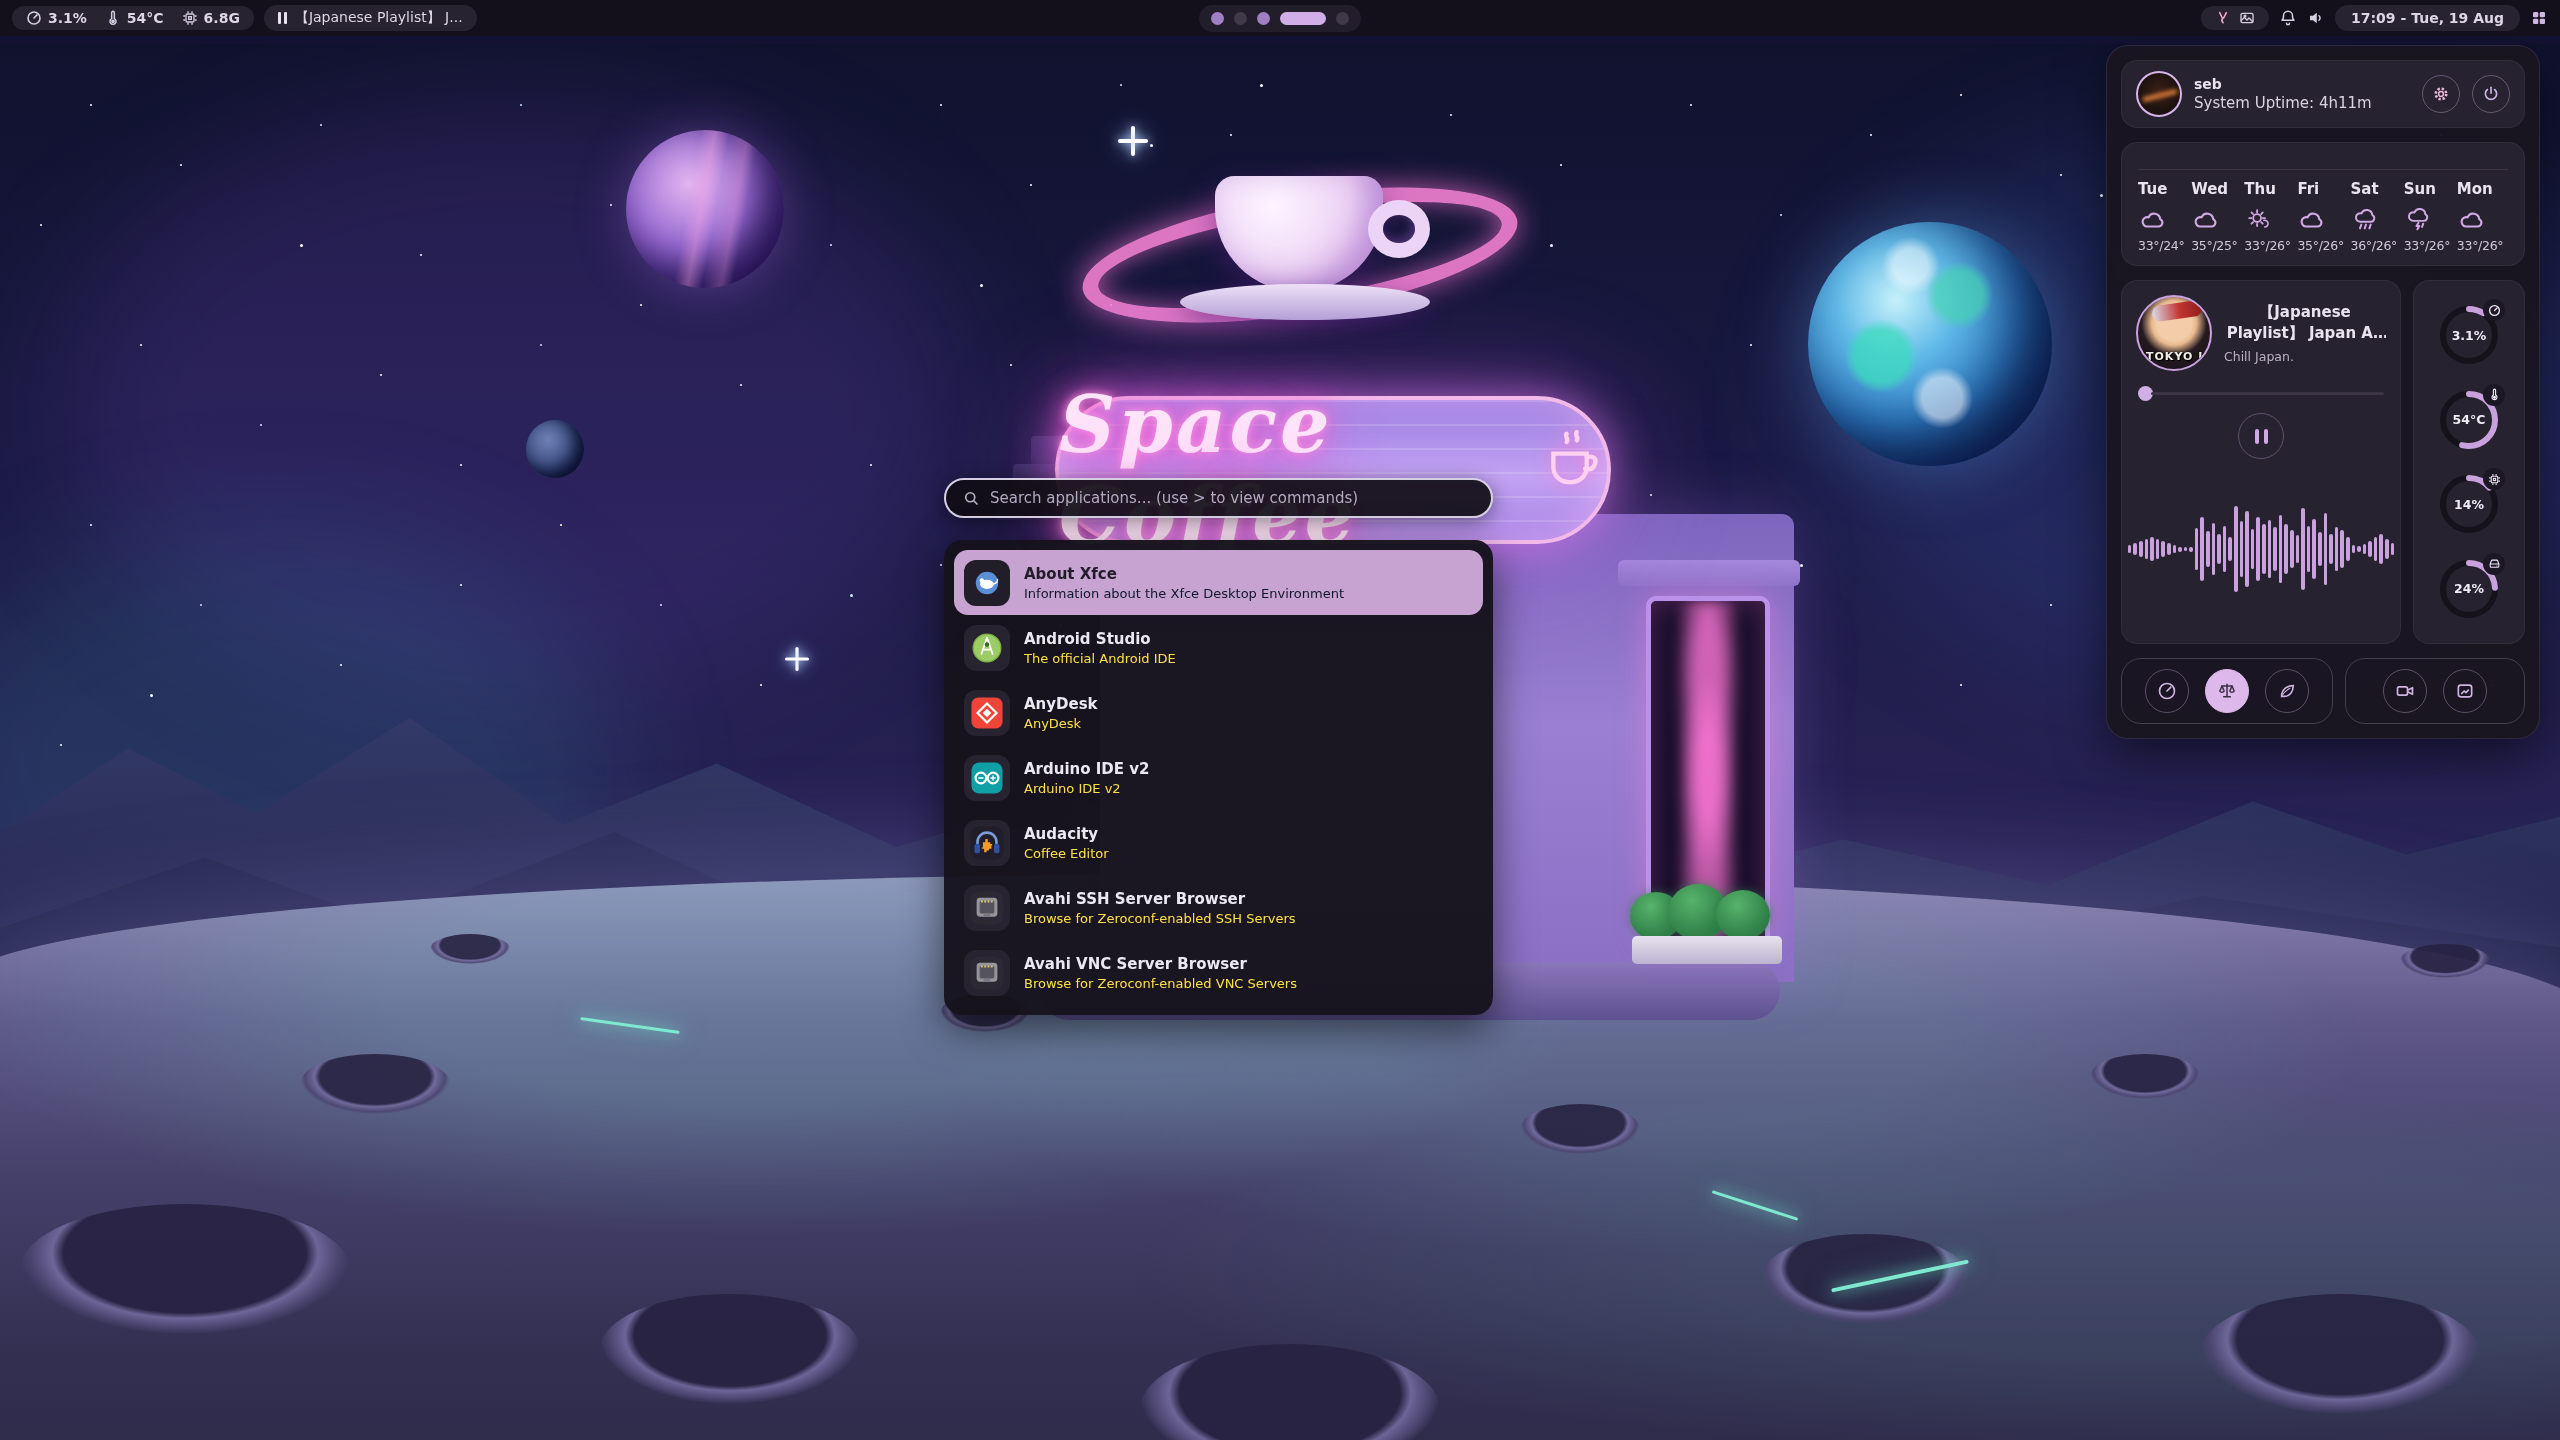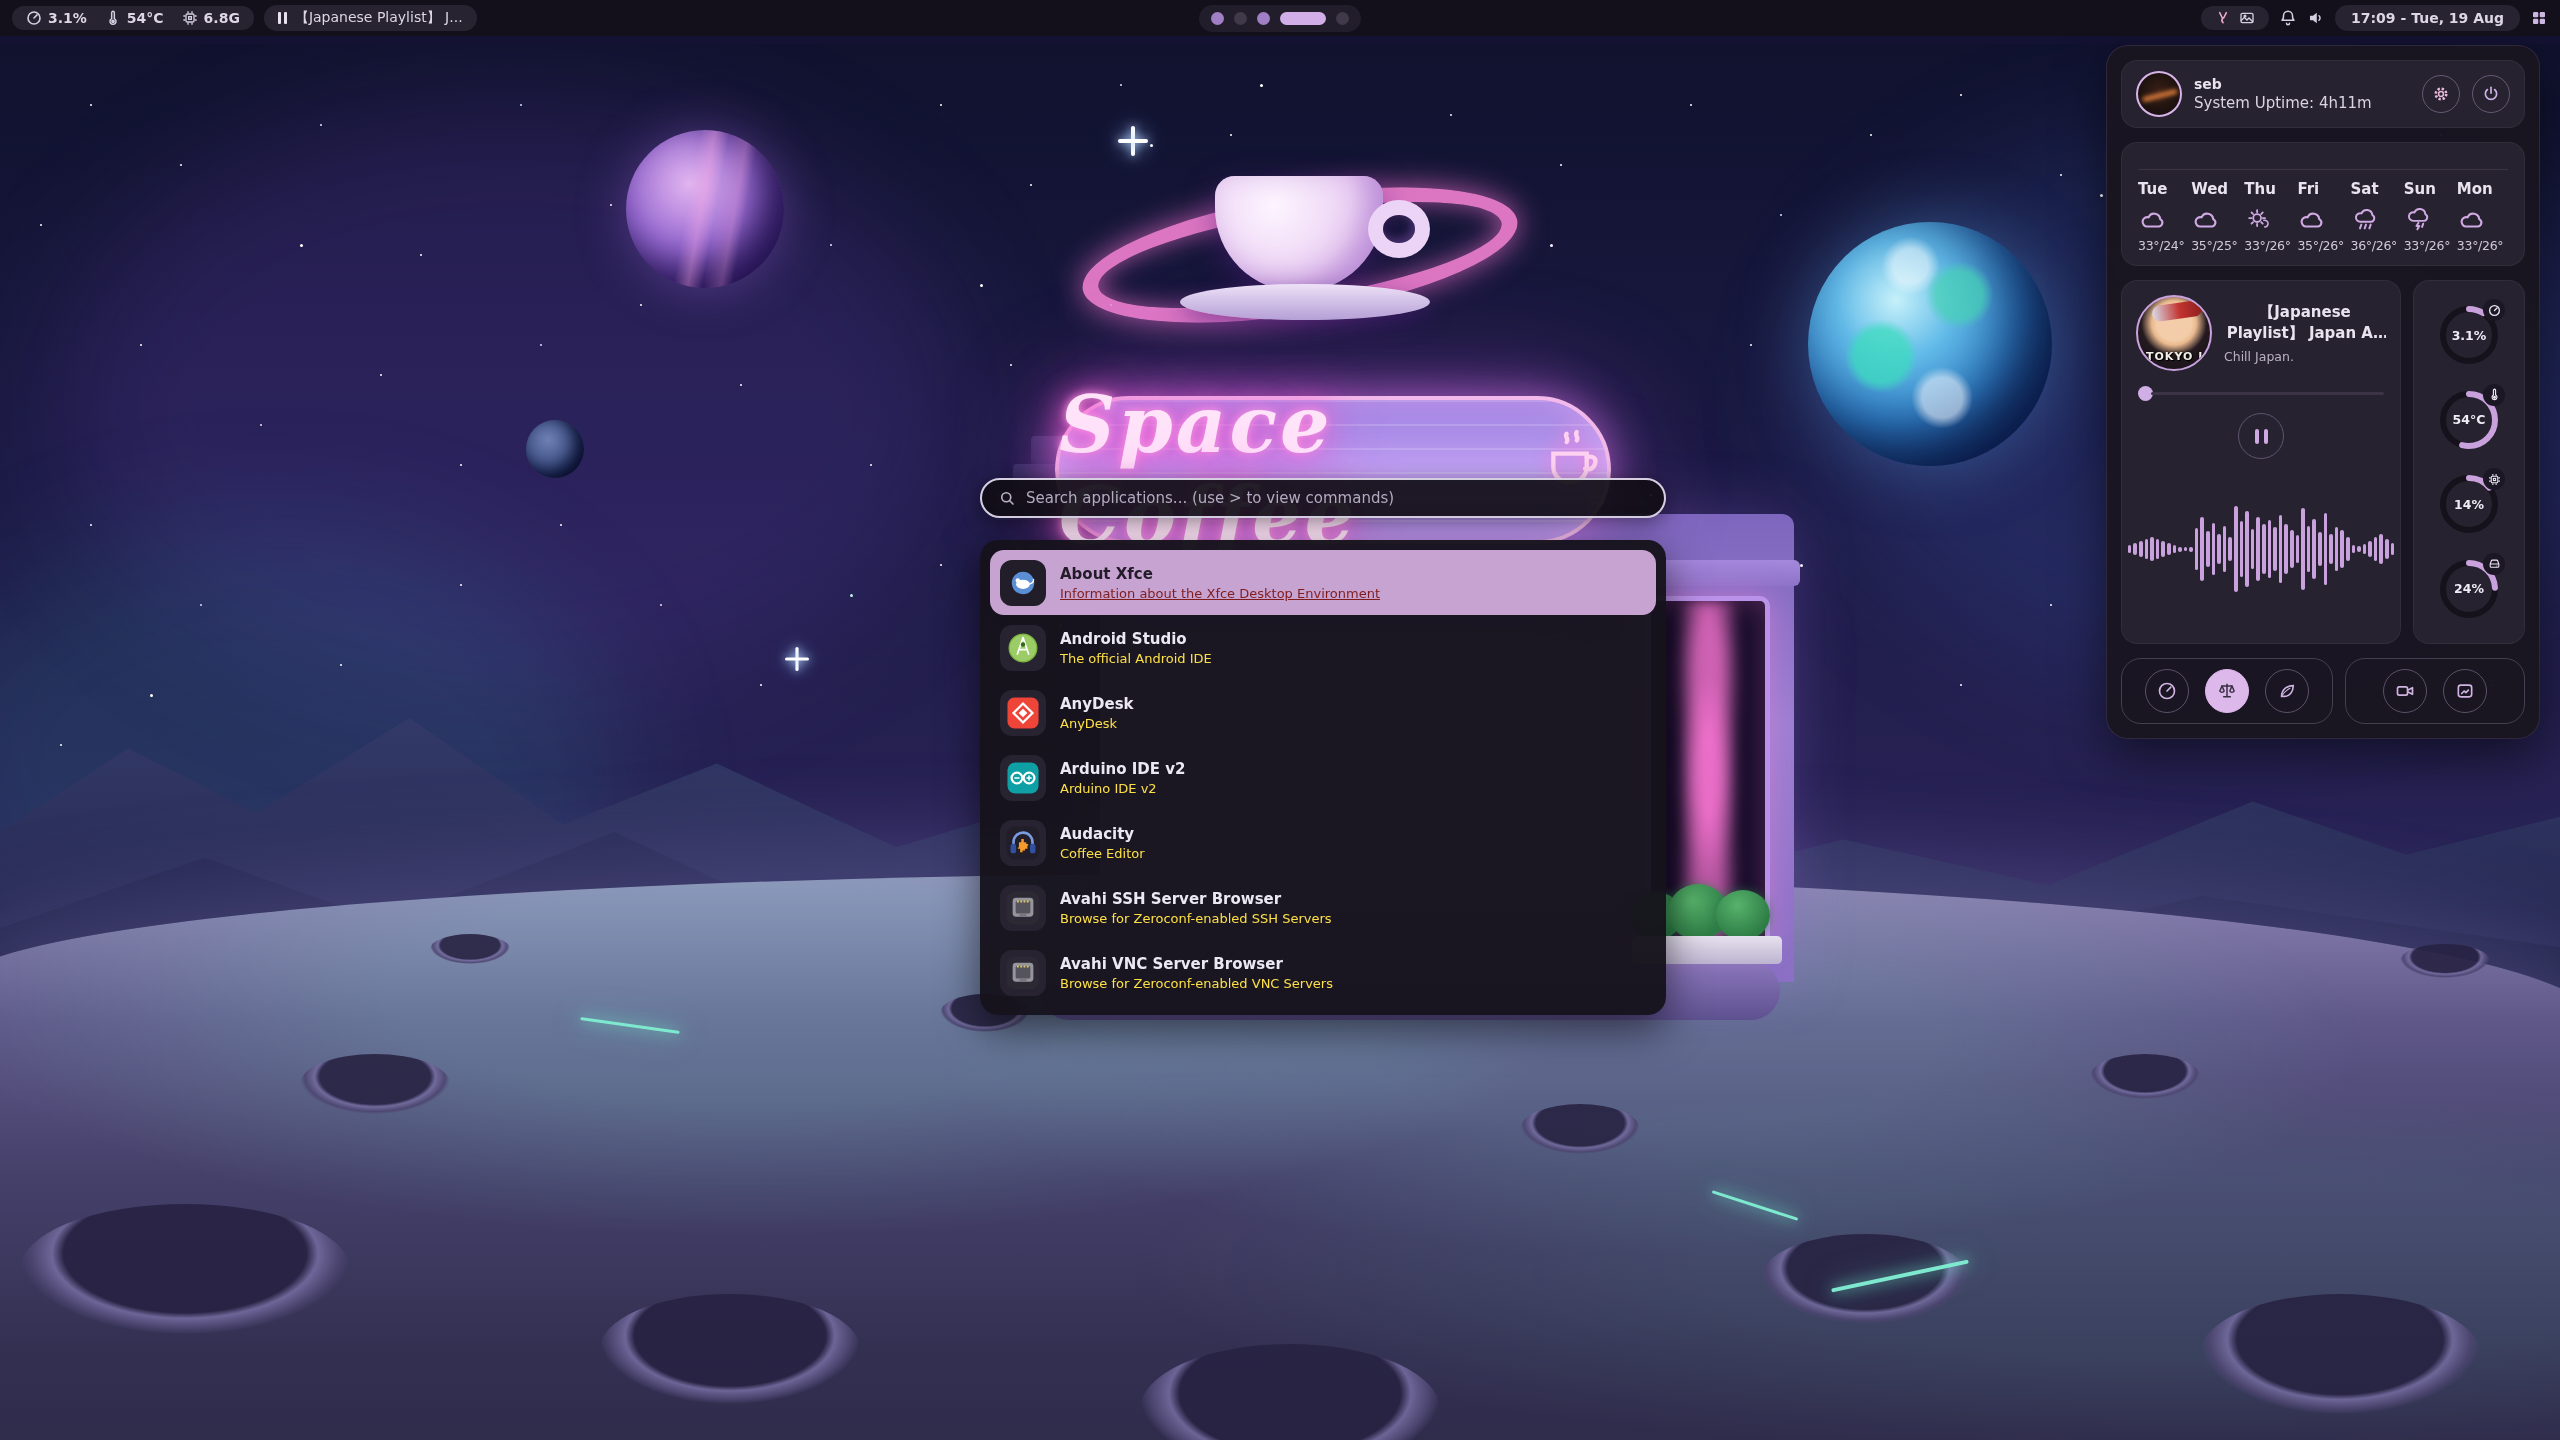--- a/index.html
+++ b/index.html
@@ -135,40 +135,40 @@
   #wsPill { position:absolute; left:50%; top:5px; transform:translateX(-50%);
     background:#211d2a; border-radius:999px; padding:7px 12px; display:flex; align-items:center; gap:10px; }
   .ws { width:13px; height:13px; border-radius:999px; background:#3f3949; }
   .ws.occupied { background:#a07fc4; }
   .ws.active { width:46px; background:#d2aee8; }
   .tbbtn { display:inline-flex; width:18px; height:18px; color:#d5cfe2; }
   .tbbtn svg { width:100%; height:100%; }
   #clockPill { font-weight:bold; padding:5px 16px; }
 
   
-  #launcher { position:absolute; left:980px; top:478px; width:686px; z-index:12; }
+  #launcher { position:absolute; left:944px; top:478px; width:549px; z-index:12; }
   #searchbar { height:40px; border-radius:20px; border:2px solid #d6cfe2; background:rgba(16,13,21,.92);
     display:flex; align-items:center; gap:10px; padding:0 16px; box-shadow:0 4px 20px rgba(0,0,0,.45); }
   #searchbar .ic { color:#b9b2c6; width:18px; height:18px; flex:none; }
   #searchbar input { flex:1; background:transparent; border:none; outline:none; color:#cfc8da;
     font-size:15px; font-family:inherit; }
   #searchbar input::placeholder { color:#b2abc0; }
   #results { margin-top:22px; background:rgba(22,19,28,.97); border-radius:18px; padding:10px;
     box-shadow:0 14px 40px rgba(0,0,0,.55); }
   .row { display:flex; align-items:center; gap:14px; padding:6px 10px; border-radius:14px; height:65px; }
   .row .tile { width:46px; height:46px; border-radius:12px; background:#272331; flex:none;
     display:flex; align-items:center; justify-content:center; }
   .row .tile svg { width:38px; height:38px; }
   .row .txt { display:flex; flex-direction:column; gap:3px; min-width:0; }
   .row .nm { font-size:15px; font-weight:bold; color:#ece8f2; }
   .row .ds { font-size:13px; color:#fde047; }
   .row.selected { background:#c7a3d2; }
   .row.selected .tile { background:#211d29; }
   .row.selected .nm { color:#221c29; }
-  .row.selected .ds { color:#7f1d1d;text-decoration:underline; }
+  .row.selected .ds { color:#0f172a; }
 
   
   #sidebar { position:absolute; right:20px; top:45px; width:434px; height:694px; z-index:11;
     background:rgba(25,21,32,.97); border:1px solid rgba(130,110,160,.22); border-radius:22px;
     padding:14px; display:flex; flex-direction:column; gap:14px; color:#e8e3ee;
     box-shadow:0 18px 50px rgba(0,0,0,.5); }
   .card { background:#272230; border:1px solid rgba(255,255,255,.05); border-radius:16px; }
   #usercard { display:flex; align-items:center; gap:12px; padding:10px 14px; height:68px; }
   #avatar { width:46px; height:46px; border-radius:50%; border:2px solid #d7b5e8; flex:none; position:relative; overflow:hidden;
     background:radial-gradient(circle at 50% 45%,#3a2016 0%,#20130f 55%,#120d12 100%); }

